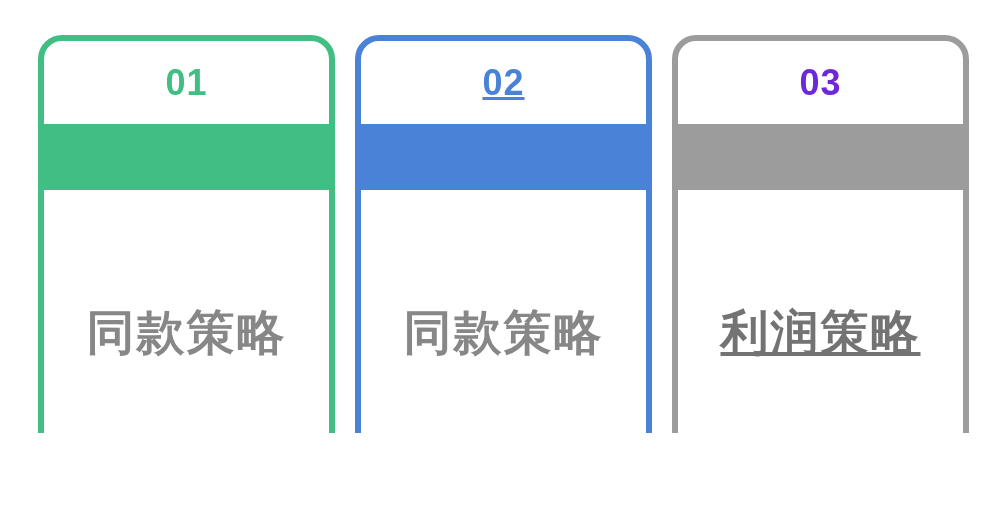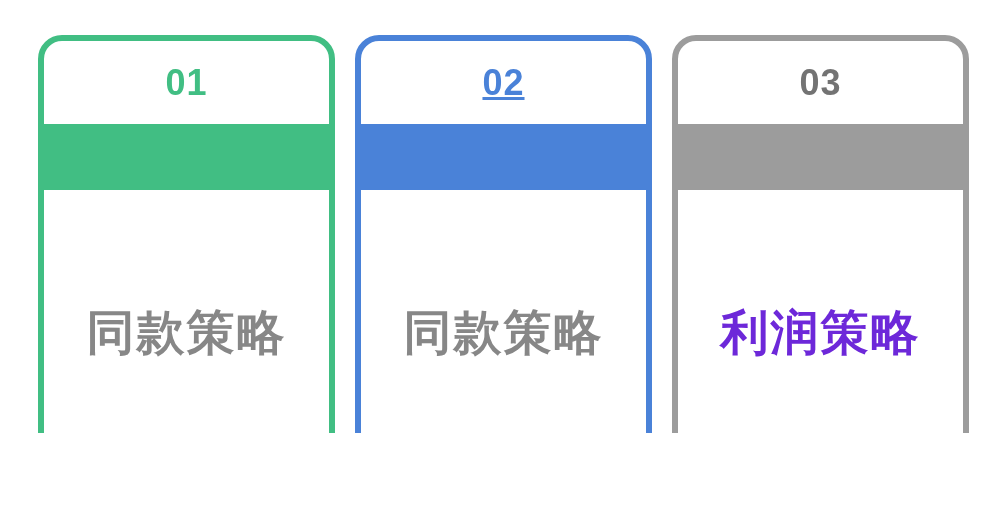--- a/index.html
+++ b/index.html
@@ -73,19 +73,19 @@
       <div class="card-body" style="color: rgb(135, 135, 135);">同款策略</div>
     </div>
 
     <div class="card" style="border-color: rgb(74, 130, 216);">
       <div class="card-header" style="color: rgb(74, 130, 216); text-decoration: underline;">02</div>
       <div class="card-band" style="background-color: rgb(74, 130, 216);"></div>
       <div class="card-body" style="color: rgb(135, 135, 135); border-radius: 6px;">同款策略</div>
     </div>
 
     <div class="card" style="border-color: rgb(156, 156, 156);">
-      <div class="card-header" style="color: #737373;">03</div>
+      <div class="card-header" style="color: #6d28d9;">03</div>
       <div class="card-band" style="background-color: rgb(156, 156, 156);"></div>
-      <div class="card-body" style="color: #6d28d9;">利润策略</div>
+      <div class="card-body" style="color: #737373; text-decoration: underline;">利润策略</div>
     </div>
 
   </div>
 </div>
 
 </body></html>

